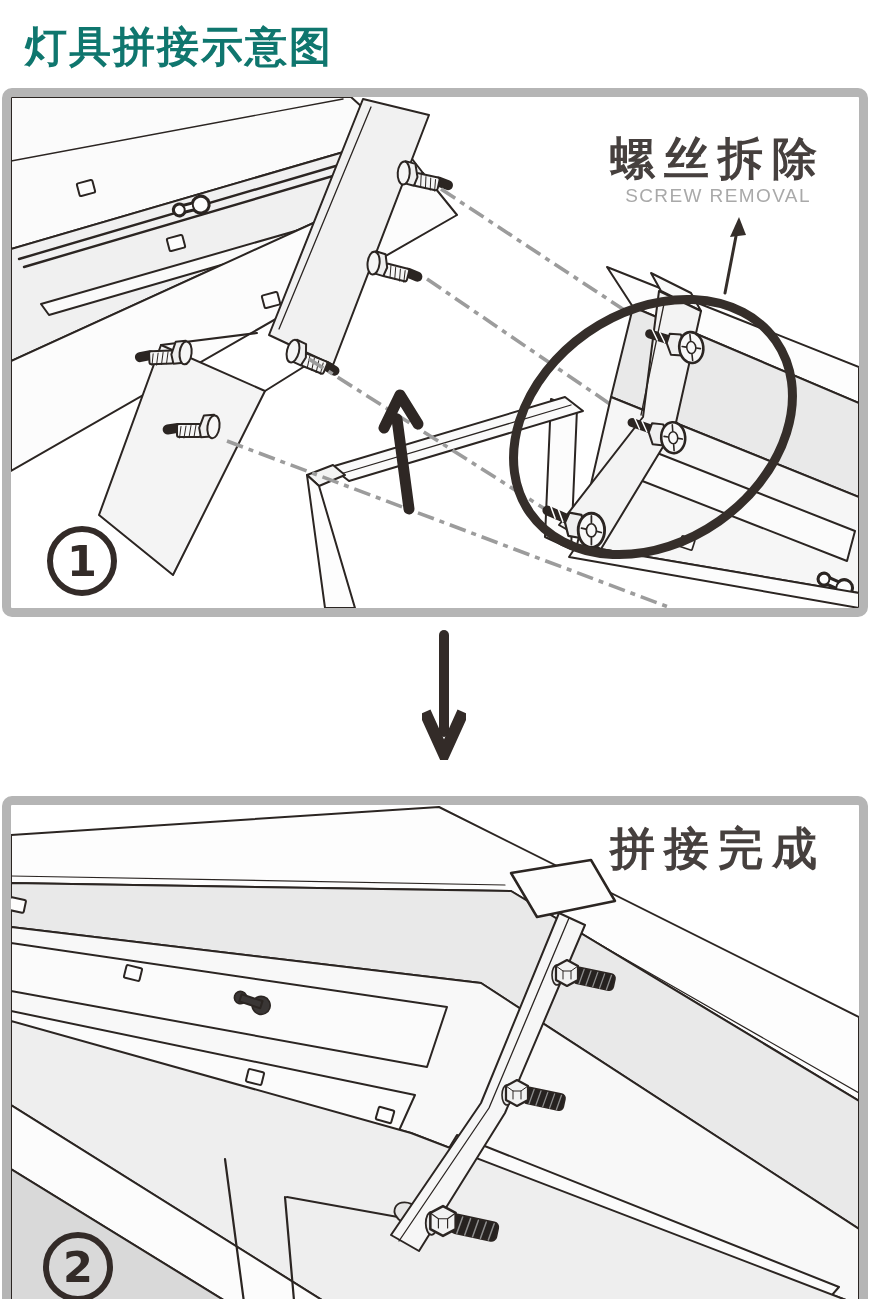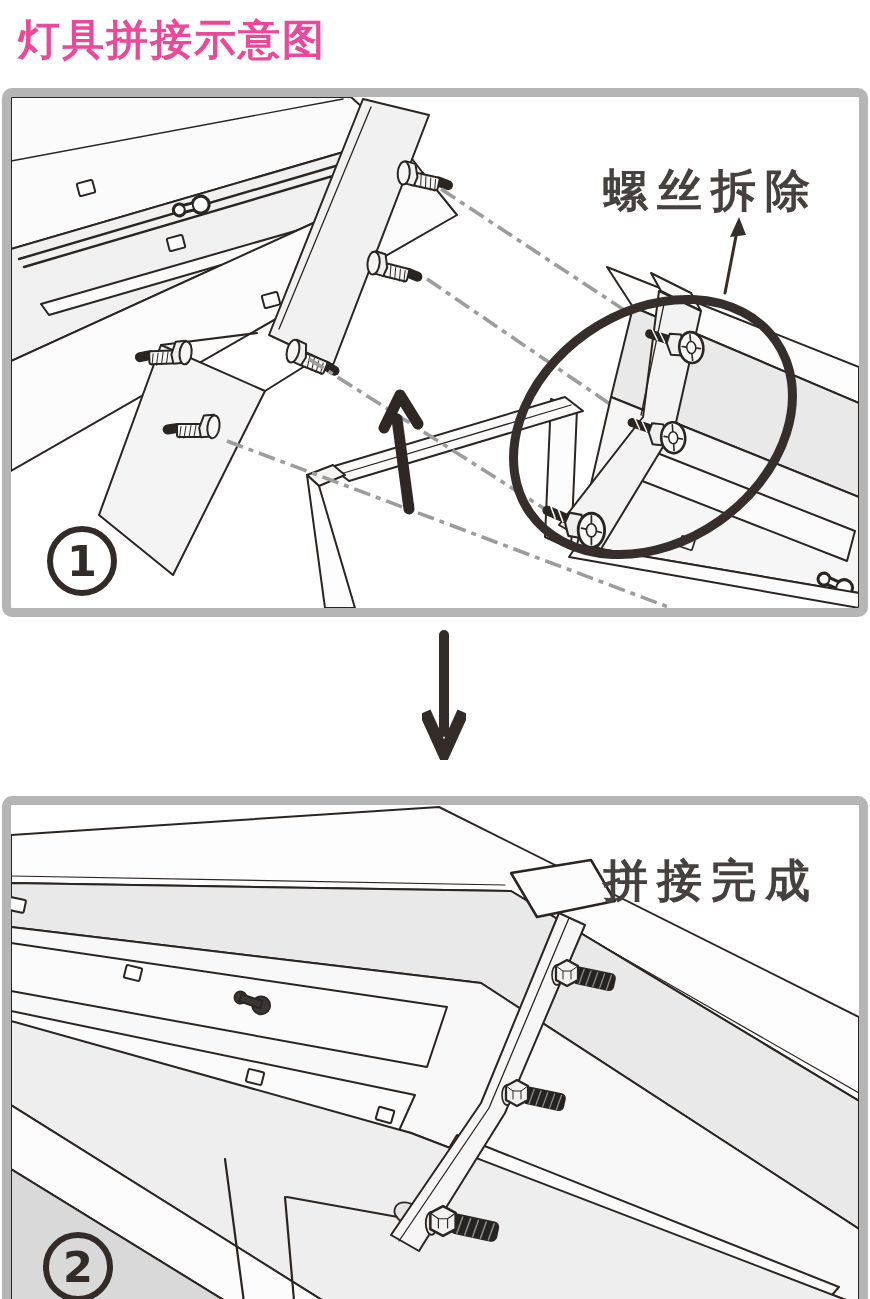--- a/index.html
+++ b/index.html
@@ -1,33 +1,33 @@
 <!DOCTYPE html>
 <html><head>
 <meta charset="utf-8">
 <style>
   html,body{margin:0;padding:0;}
   body{
     width:870px;height:1299px;position:relative;background:#ffffff;
     font-family:"Liberation Sans","DejaVu Sans",sans-serif;overflow:hidden;
   }
   .page-title{
-    position:absolute;left:8px;top:2px;margin:10px;
-    font-size:42px;font-weight:800;letter-spacing:2px;color:#ec4899;
+    position:absolute;left:8px;top:2px;margin:17px;
+    font-size:42px;font-weight:800;letter-spacing:2px;color:#0f766e;
     font-family:"DejaVu Sans","Liberation Sans",sans-serif;
   }
   .panel{
     position:absolute;left:2px;width:866px;box-sizing:border-box;
     border:9px solid #b5b5b5;border-radius:10px;background:#ffffff;overflow:hidden;
   }
   #panel1{top:88px;height:529px;}
   #panel2{top:796px;height:525px;}
   .panel svg{display:block;width:100%;height:100%;}
   .step-label{
-    position:absolute;right:26px;top:38px;text-align:left;width:230px;pointer-events:none;margin-top:32px;
+    position:absolute;right:26px;top:38px;text-align:center;width:230px;pointer-events:none;
   }
   #panel2 .step-label{top:20px;}
   .step-label .zh{
     font-size:45px;font-weight:600;color:#46403e;letter-spacing:9px;line-height:1.05;
     font-family:"DejaVu Sans","Liberation Sans",sans-serif;white-space:nowrap;
   }
   .step-label .en{
     font-size:19px;font-weight:400;color:#a9a9a9;letter-spacing:1.4px;margin-top:3px;white-space:nowrap;
   }
   .step-badge{
@@ -146,20 +146,21 @@
     <ellipse cx="642" cy="330" rx="150" ry="115" transform="rotate(-35 642 330)" fill="none" stroke="#352e2a" stroke-width="9"></ellipse>
 
     <g stroke="#352e2a" fill="#352e2a">
       <line x1="714" y1="196" x2="726" y2="134" stroke-width="3"></line>
       <polygon points="728,120 719,140 735,138" stroke="none"></polygon>
     </g>
   </svg>
 
   <div class="step-label">
     <div class="zh">螺丝拆除</div>
+    <div class="en">SCREW REMOVAL</div>
   </div>
   <div class="step-badge">
     <span>1</span>
   </div>
 </section>
 
 <svg class="flow-arrow" viewBox="0 0 44 132">
   <g stroke="#332b28" fill="none">
     <line x1="22" y1="7" x2="22" y2="104" stroke-width="10" stroke-linecap="round"></line>
     <path d="M3,84 L22,126 L41,84" stroke-width="12" stroke-linejoin="miter"></path>

